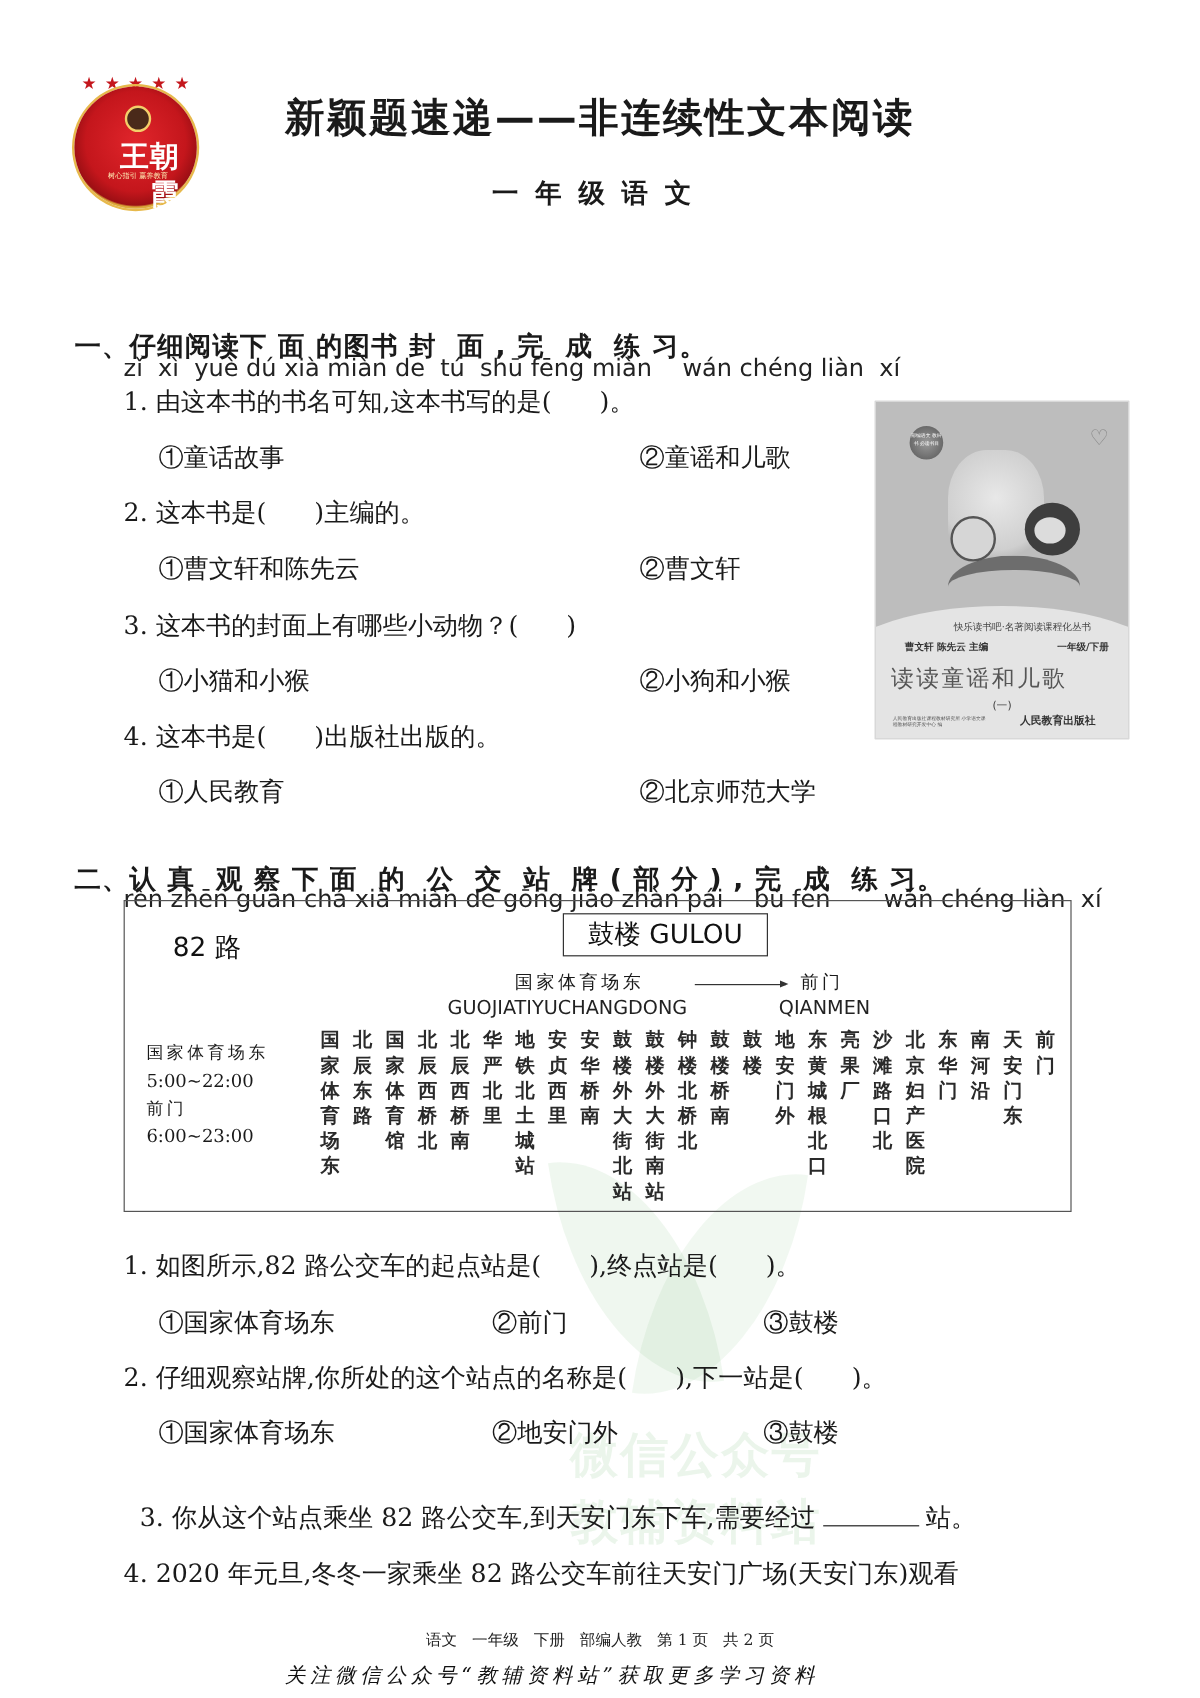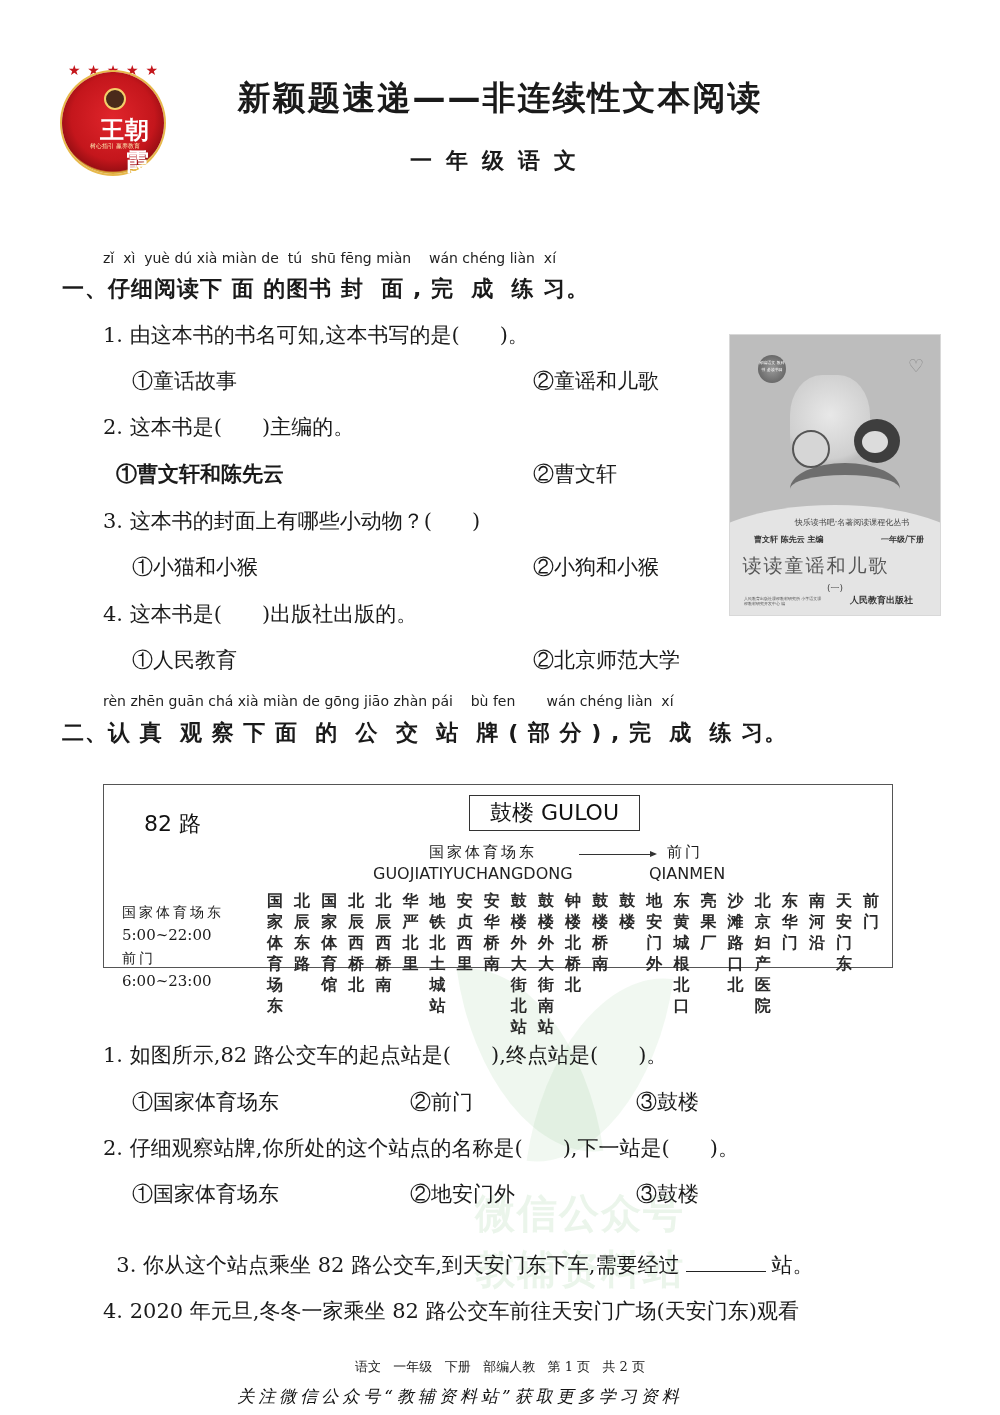--- a/index.html
+++ b/index.html
@@ -18,21 +18,21 @@
   .logo-sub { left: 80px; top: 142px; width: 70px; text-align: center; color: #fde7b0; font-size: 6px;
               font-family: "DejaVu Sans", sans-serif; }
   .logo-face { left: 104px; top: 88px; width: 18px; height: 18px; border-radius: 50%; background: #4a2a1a; border: 2px solid #f3cf6a; }
 
   
   .title { left: 0; width: 1000px; top: 76px; text-align: center; font-size: 33px; font-weight: bold;
            letter-spacing: 2px; font-family: "DejaVu Sans", sans-serif; padding-left: 0px; }
   .subtitle { left: 0; width: 1000px; top: 146px; text-align: center; font-size: 22px; font-weight: bold;
               letter-spacing: 14px; font-family: "DejaVu Sans", sans-serif; }
 
-  .pinyin { font-family: "DejaVu Sans", sans-serif; font-size: 14px; color: #222; white-space: pre; }
+  .pinyin { font-family: "DejaVu Sans", sans-serif; font-size: 20px; color: #222; white-space: pre; margin-top: 44px; }
   .section-head { font-family: "DejaVu Sans", sans-serif; font-size: 22px; font-weight: bold; white-space: pre; letter-spacing: 1px; }
 
   .q { font-size: 21px; white-space: pre; }
   .opt { font-size: 21px; white-space: pre; }
 
   
   .cover { left: 729px; top: 334px; width: 210px; height: 280px; background: #bdbdbd; overflow: hidden;
            border: 1px solid #d8d8d8; }
   .cover-bottom { position: absolute; left: -40px; top: 170px; width: 290px; height: 200px; border-radius: 50% 50% 0 0 / 28% 28% 0 0;
                   background: #e4e4e4; }
@@ -47,21 +47,21 @@
   .cover-monkey-face { position: absolute; left: 132px; top: 96px; width: 26px; height: 22px; border-radius: 50%; background: #dcdcdc; }
   .cover-series { position: absolute; left: 0; width: 244px; top: 182px; text-align: center; font-size: 8px; color: #444; font-family: "DejaVu Sans", sans-serif; }
   .cover-editors { position: absolute; left: 24px; top: 199px; font-size: 8px; font-weight: bold; color: #333; font-family: "DejaVu Sans", sans-serif; }
   .cover-grade { position: absolute; right: 16px; top: 199px; font-size: 8px; font-weight: bold; color: #333; font-family: "DejaVu Sans", sans-serif; }
   .cover-title { position: absolute; left: 0; width: 172px; top: 218px; text-align: center; font-size: 19px; color: #555; letter-spacing: 2px; font-family: "DejaVu Sans", sans-serif; }
   .cover-vol { position: absolute; left: 0; width: 210px; top: 247px; text-align: center; font-size: 9px; color: #444; font-family: "DejaVu Sans", sans-serif; }
   .cover-small { position: absolute; left: 14px; top: 261px; font-size: 4px; color: #555; line-height: 5px; font-family: "DejaVu Sans", sans-serif; width: 80px; }
   .cover-publisher { position: absolute; left: 120px; top: 259px; font-size: 9px; font-weight: bold; color: #333; font-family: "DejaVu Sans", sans-serif; }
 
   
-  .sign { left: 103px; top: 784px; width: 790px; height: 184px; border: 1.5px solid #555; box-sizing: border-box; }
+  .sign { left: 103px; top: 750px; width: 790px; height: 260px; border: 1.5px solid #555; box-sizing: border-box; }
   .sign-route { position: absolute; left: 40px; top: 24px; font-size: 22px; font-family: "DejaVu Sans", sans-serif; color: #111; }
   .sign-current { position: absolute; left: 365px; top: 10px; padding: 2px 20px; border: 1.5px solid #333;
                   font-size: 22px; font-family: "DejaVu Sans", sans-serif; color: #111; }
   .sign-dir-cn-from { position: absolute; left: 325px; top: 58px; font-size: 15px; letter-spacing: 3px; font-family: "DejaVu Serif", serif; }
   .sign-arrow { position: absolute; left: 475px; top: 69px; width: 76px; border-top: 1.2px solid #333; }
   .sign-arrow::after { content: ""; position: absolute; right: -2px; top: -4px; border-left: 7px solid #333; border-top: 3.5px solid transparent; border-bottom: 3.5px solid transparent; }
   .sign-dir-cn-to { position: absolute; left: 563px; top: 58px; font-size: 15px; letter-spacing: 3px; font-family: "DejaVu Serif", serif; }
   .sign-dir-en-from { position: absolute; left: 269px; top: 79px; font-size: 16px; font-family: "DejaVu Sans", sans-serif; color: #222; }
   .sign-dir-en-to { position: absolute; left: 545px; top: 79px; font-size: 16px; font-family: "DejaVu Sans", sans-serif; color: #222; }
   .sign-times { position: absolute; left: 18px; top: 116px; font-size: 15px; line-height: 23px; font-family: "DejaVu Serif", serif; }
@@ -106,21 +106,21 @@
 <div class="abs subtitle">一年级语文</div>
 
 <div class="abs pinyin" style="left:103px; top:250px;">zǐ  xì  yuè dú xià miàn de  tú  shū fēng miàn    wán chéng liàn  xí</div>
 <div class="abs section-head" style="left:62px; top:274px;">一、仔细阅读下 面 的图书 封  面 , 完  成  练 习。</div>
 
 <div class="abs q" style="left:103px; top:321px;">1. 由这本书的书名可知,这本书写的是(      )。</div>
 <div class="abs opt" style="left:132px; top:367px;">①童话故事</div>
 <div class="abs opt" style="left:533px; top:367px;">②童谣和儿歌</div>
 
 <div class="abs q" style="left:103px; top:413px;">2. 这本书是(      )主编的。</div>
-<div class="abs opt" style="left:116px; top:460px;font-weight:bold;">①曹文轩和陈先云</div>
+<div class="abs opt" style="left:132px; top:460px;">①曹文轩和陈先云</div>
 <div class="abs opt" style="left:533px; top:460px;">②曹文轩</div>
 
 <div class="abs q" style="left:103px; top:507px;">3. 这本书的封面上有哪些小动物？(      )</div>
 <div class="abs opt" style="left:132px; top:553px;">①小猫和小猴</div>
 <div class="abs opt" style="left:533px; top:553px;">②小狗和小猴</div>
 
 <div class="abs q" style="left:103px; top:600px;">4. 这本书是(      )出版社出版的。</div>
 <div class="abs opt" style="left:132px; top:646px;">①人民教育</div>
 <div class="abs opt" style="left:533px; top:646px;">②北京师范大学</div>
 

